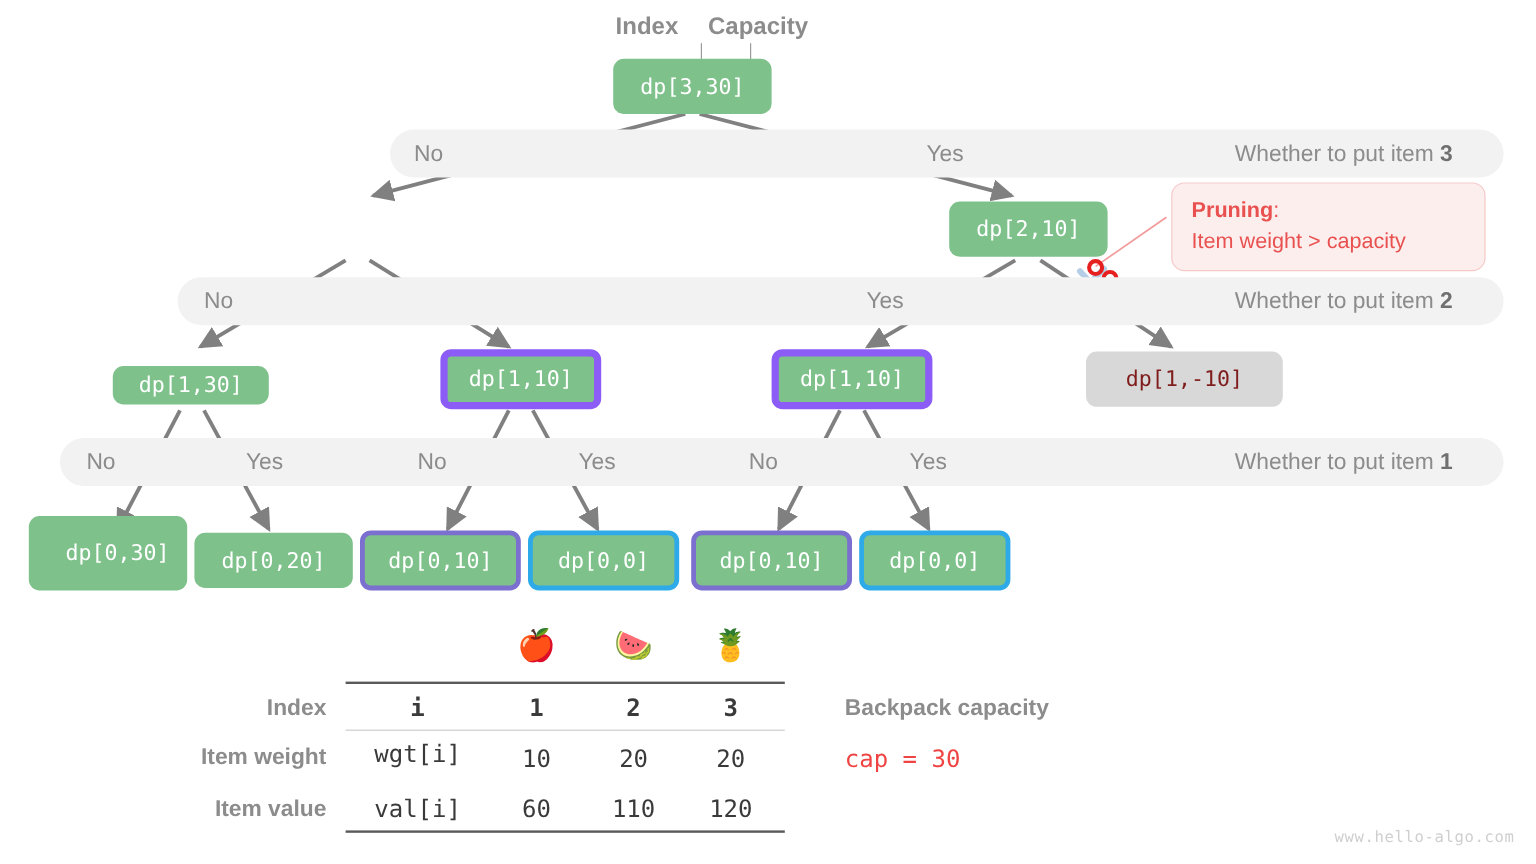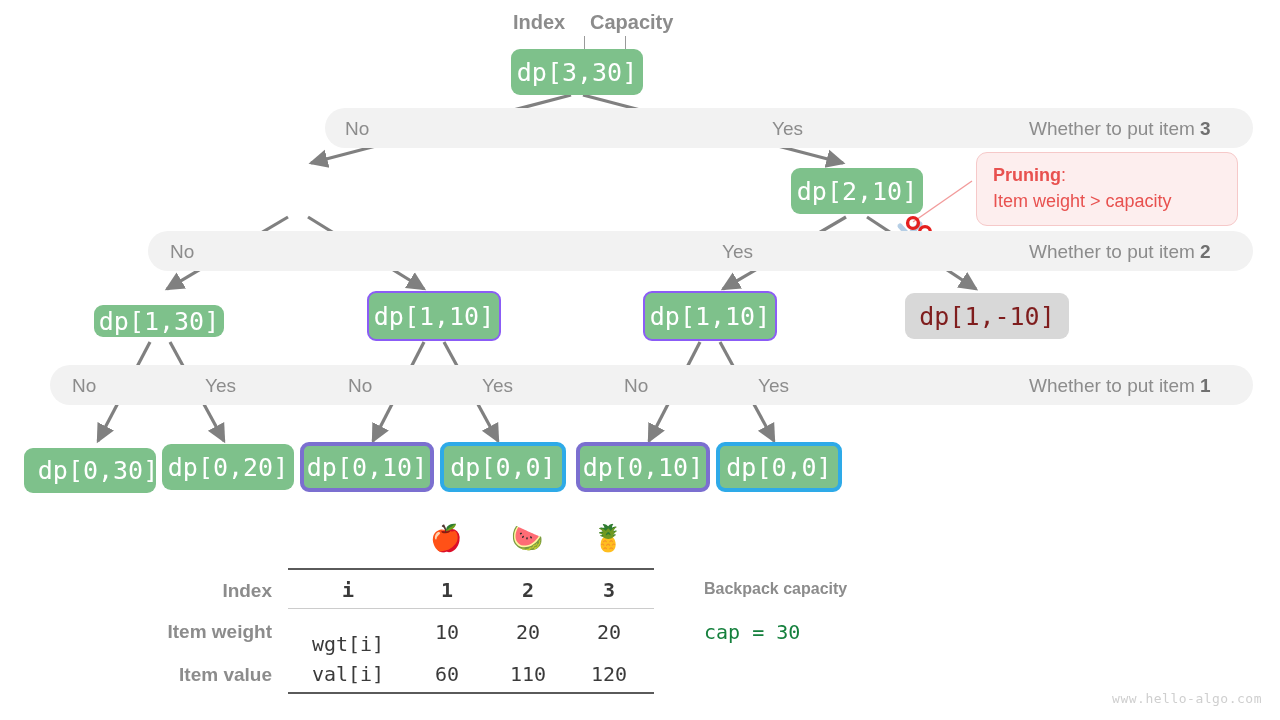--- a/index.html
+++ b/index.html
@@ -21,23 +21,23 @@
   }
   .band-label.right { color:#8c8c8c; }
   .band-label b { color:#707070; font-weight:bold; }
 
   
   .node {
     position:absolute; box-sizing:border-box;
     background:#7ec18b; border-radius:9px;
     display:flex; align-items:center; justify-content:center;
     color:#ffffff; font-family:"DejaVu Sans Mono", monospace;
-    font-size:25px; letter-spacing:0px; white-space:nowrap;
+    font-size:18px; letter-spacing:0px; white-space:nowrap;
   }
-  .node.orange { border:2px solid #8b5cf6; }
+  .node.orange { border:6px solid #8b5cf6; }
   .node.purple { border:4px solid #7b6fd0; }
   .node.blue   { border:4px solid #2eaae8; }
   .node.muted  { background:#d8d8d8; color:#7f1d1d; }
 
   
   .toplabel {
     position:absolute; color:#8c8c8c; font-size:20px; font-weight:bold;
     white-space:nowrap;
   }
   .tick { position:absolute; width:1px; background:#9a9a9a; }
@@ -57,25 +57,25 @@
   .tbl-cell {
     position:absolute; font-family:"DejaVu Sans Mono", monospace;
     font-size:20px; color:#3a3a3a; text-align:center; white-space:nowrap;
   }
   .tbl-cell.hdr { font-weight:bold; }
   .rule { position:absolute; background:#5a5a5a; height:1.5px; }
   .rule.light { background:#cccccc; height:1px; }
   .emoji { position:absolute; font-size:26px; text-align:center; line-height:1; }
 
   .cap-title {
-    position:absolute; color:#8c8c8c; font-size:16px; font-weight:bold; white-space:nowrap;
+    position:absolute; color:#8c8c8c; font-size:19px; font-weight:bold; white-space:nowrap;
   }
   .cap-val {
     position:absolute; font-family:"DejaVu Sans Mono", monospace;
-    font-size:20px; color:#15803d; white-space:nowrap;
+    font-size:20px; color:#ef4444; white-space:nowrap;
   }
   .watermark {
     position:absolute; right:18px; bottom:14px;
     font-family:"DejaVu Sans Mono", monospace; font-size:13px; color:#cfcfcf;
     letter-spacing:0.5px;
     margin-left:29px;
   }
   svg.edges { position:absolute; left:0; top:0; width:1280px; height:720px; pointer-events:none; }
 </style>
 </head>
@@ -143,21 +143,21 @@
 
   <div class="node" style="left:511px; top:49px; width:132px; height:46px;">dp[3,30]</div>
 
   <div class="node" style="left:791px; top:168px; width:132px; height:46px;">dp[2,10]</div>
 
   <div class="node" style="left:94px; top:293px; width:130px; height:32px;margin-top:12px;">dp[1,30]</div>
   <div class="node orange" style="left:367px; top:291px; width:134px; height:50px;">dp[1,10]</div>
   <div class="node orange" style="left:643px; top:291px; width:134px; height:50px;">dp[1,10]</div>
   <div class="node muted" style="left:905px; top:293px; width:164px; height:46px;">dp[1,-10]</div>
 
-  <div class="node" style="left:24px; top:448px; width:132px; height:45px;padding-left:16px;">dp[0,30]</div>
+  <div class="node" style="left:24px; top:430px; width:132px; height:62px;padding-left:16px;">dp[0,30]</div>
   <div class="node" style="left:162px; top:444px; width:132px; height:46px;">dp[0,20]</div>
   <div class="node purple" style="left:300px; top:442px; width:134px; height:50px;">dp[0,10]</div>
   <div class="node blue" style="left:440px; top:442px; width:126px; height:50px;">dp[0,0]</div>
   <div class="node purple" style="left:576px; top:442px; width:134px; height:50px;">dp[0,10]</div>
   <div class="node blue" style="left:716px; top:442px; width:126px; height:50px;">dp[0,0]</div>
 
   <div class="prune-box" style="left:976px; top:152px; width:262px;">
     <div class="prune-line"><span class="strong">Pruning</span><span>:</span></div>
     <div class="prune-line">Item weight &gt; capacity</div>
   </div>
@@ -168,21 +168,21 @@
 
   <div class="rule" style="left:288px; top:568px; width:366px;"></div>
   <div class="rule light" style="left:288px; top:608px; width:366px;"></div>
   <div class="rule" style="left:288px; top:692px; width:366px;"></div>
 
   <div class="tbl-rowlabel" style="left:100px; top:580px; width:172px;">Index</div>
   <div class="tbl-rowlabel" style="left:100px; top:621px; width:172px;">Item weight</div>
   <div class="tbl-rowlabel" style="left:100px; top:664px; width:172px;">Item value</div>
 
   <div class="tbl-cell hdr" style="left:296px; top:578px; width:104px;">i</div>
-  <div class="tbl-cell" style="left:296px; top:632px; width:104px;">wgt[i]</div>
+  <div class="tbl-cell" style="left:296px; top:616px; width:104px;">wgt[i]</div>
   <div class="tbl-cell" style="left:296px; top:662px; width:104px;">val[i]</div>
 
   <div class="tbl-cell hdr" style="left:420px; top:578px; width:54px;">1</div>
   <div class="tbl-cell hdr" style="left:501px; top:578px; width:54px;">2</div>
   <div class="tbl-cell hdr" style="left:582px; top:578px; width:54px;">3</div>
 
   <div class="tbl-cell" style="left:420px; top:620px; width:54px;">10</div>
   <div class="tbl-cell" style="left:501px; top:620px; width:54px;">20</div>
   <div class="tbl-cell" style="left:582px; top:620px; width:54px;">20</div>
 

